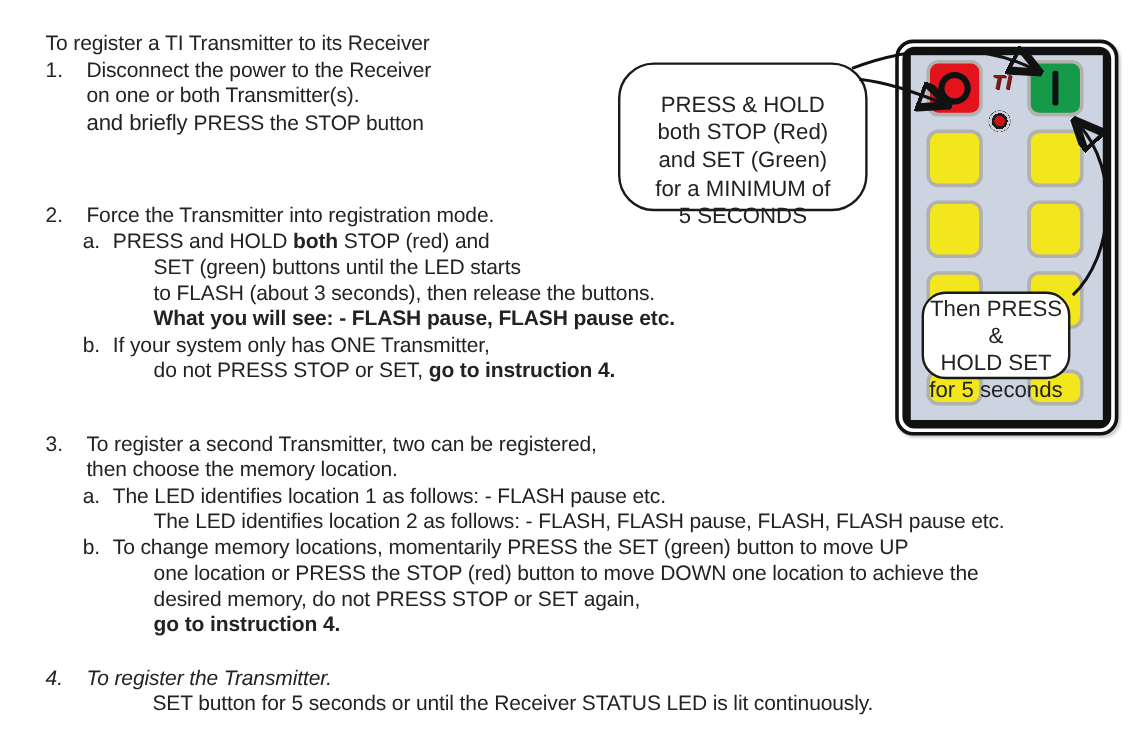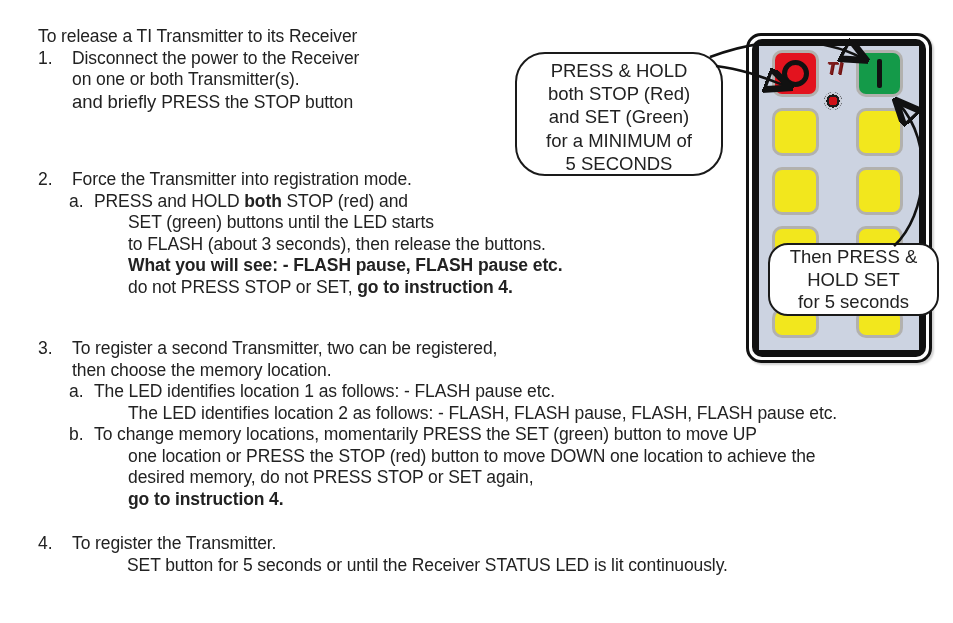--- a/index.html
+++ b/index.html
@@ -18,36 +18,36 @@
     font-size:17.5px; line-height:21.5px; letter-spacing:-0.1px;
   }
   .ln { white-space:nowrap; }
   .m0 { display:inline-block; width:34px; }
   .m1 { display:inline-block; margin-left:31px; width:25px; }
   .ind1 { padding-left:34px; }
   .ind2 { padding-left:90px; }
   .ind4 { padding-left:89px; }
   .gap1 { margin-top:56px; }
   .gap2 { margin-top:40px; }
-  .gap3 { margin-top:23px; }
+  .gap3 { margin-top:23px;font-style:italic; }
   .b { font-weight:bold; }
   .bi { font-weight:bold; }
   .bigger { font-size:18.5px; }
 
   
   .callout {
     position:absolute; background:#ffffff; border:2.5px solid #1a1a1a;
     text-align:center; z-index:30;
   }
   .callout-top {
     left:515px; top:52px; width:208px; height:124px;
-    border-radius:30px; font-size:18.5px; line-height:23.2px; padding-top:5px;
+    border-radius:30px; font-size:18.5px; line-height:23.2px; padding-top:21px;
   }
   .callout-bottom {
-    left:768px; top:243px; width:171px; height:73px;
+    left:768px; top:243px; width:124px; height:73px;
     border-radius:20px; font-size:18.5px; line-height:22.6px; padding-top:1px;
   }
 
   
   .remote {
     position:absolute; left:746px; top:33px; width:186px; height:330px;
     background:#ffffff; border:3px solid #111111; border-radius:15px;
     padding:3px; box-shadow:2px 2px 2px rgba(0,0,0,0.18); z-index:10;
   }
   .remote-frame {
@@ -84,31 +84,32 @@
   
   .arrows {
     position:absolute; left:0; top:0; z-index:40; pointer-events:none;
   }
   .arrows path { stroke:#111111; stroke-width:2.6; fill:none; }
 </style>
 </head>
 <body>
 
 <div class="doc">
-  <div class="ln"><span>To release a TI Transmitter to its Receiver</span></div>
+  <div class="ln"><span>To register a TI Transmitter to its Receiver</span></div>
 
   <div class="ln"><span class="m0">1.</span><span>Disconnect the power to the Receiver</span></div>
   <div class="ln ind1"><span>on one or both Transmitter(s).</span></div>
   <div class="ln ind1"><span class="bigger">and briefly </span><span>PRESS the STOP button</span></div>
 
   <div class="ln gap1"><span class="m0">2.</span><span>Force the Transmitter into registration mode.</span></div>
   <div class="ln"><span class="m1">a.</span><span>PRESS and HOLD </span><span class="b">both</span><span> STOP (red) and</span></div>
   <div class="ln ind2"><span>SET (green) buttons until the LED starts</span></div>
   <div class="ln ind2"><span>to FLASH (about 3 seconds), then release the buttons.</span></div>
   <div class="ln ind2"><span class="bi">What you will see: - FLASH pause, FLASH pause etc.</span></div>
+  <div class="ln"><span class="m1">b.</span><span>If your system only has ONE Transmitter,</span></div>
   <div class="ln ind2"><span>do not PRESS STOP or SET, </span><span class="b">go to instruction 4.</span></div>
 
   <div class="ln gap2"><span class="m0">3.</span><span>To register a second Transmitter, two can be registered,</span></div>
   <div class="ln ind1"><span>then choose the memory location.</span></div>
   <div class="ln"><span class="m1">a.</span><span>The LED identifies location 1 as follows: - FLASH pause etc.</span></div>
   <div class="ln ind2"><span>The LED identifies location 2 as follows: - FLASH, FLASH pause, FLASH, FLASH pause etc.</span></div>
   <div class="ln"><span class="m1">b.</span><span>To change memory locations, momentarily PRESS the SET (green) button to move UP</span></div>
   <div class="ln ind2"><span>one location or PRESS the STOP (red) button to move DOWN one location to achieve the</span></div>
   <div class="ln ind2"><span>desired memory, do not PRESS STOP or SET again,</span></div>
   <div class="ln ind2"><span class="b">go to instruction 4.</span></div>

